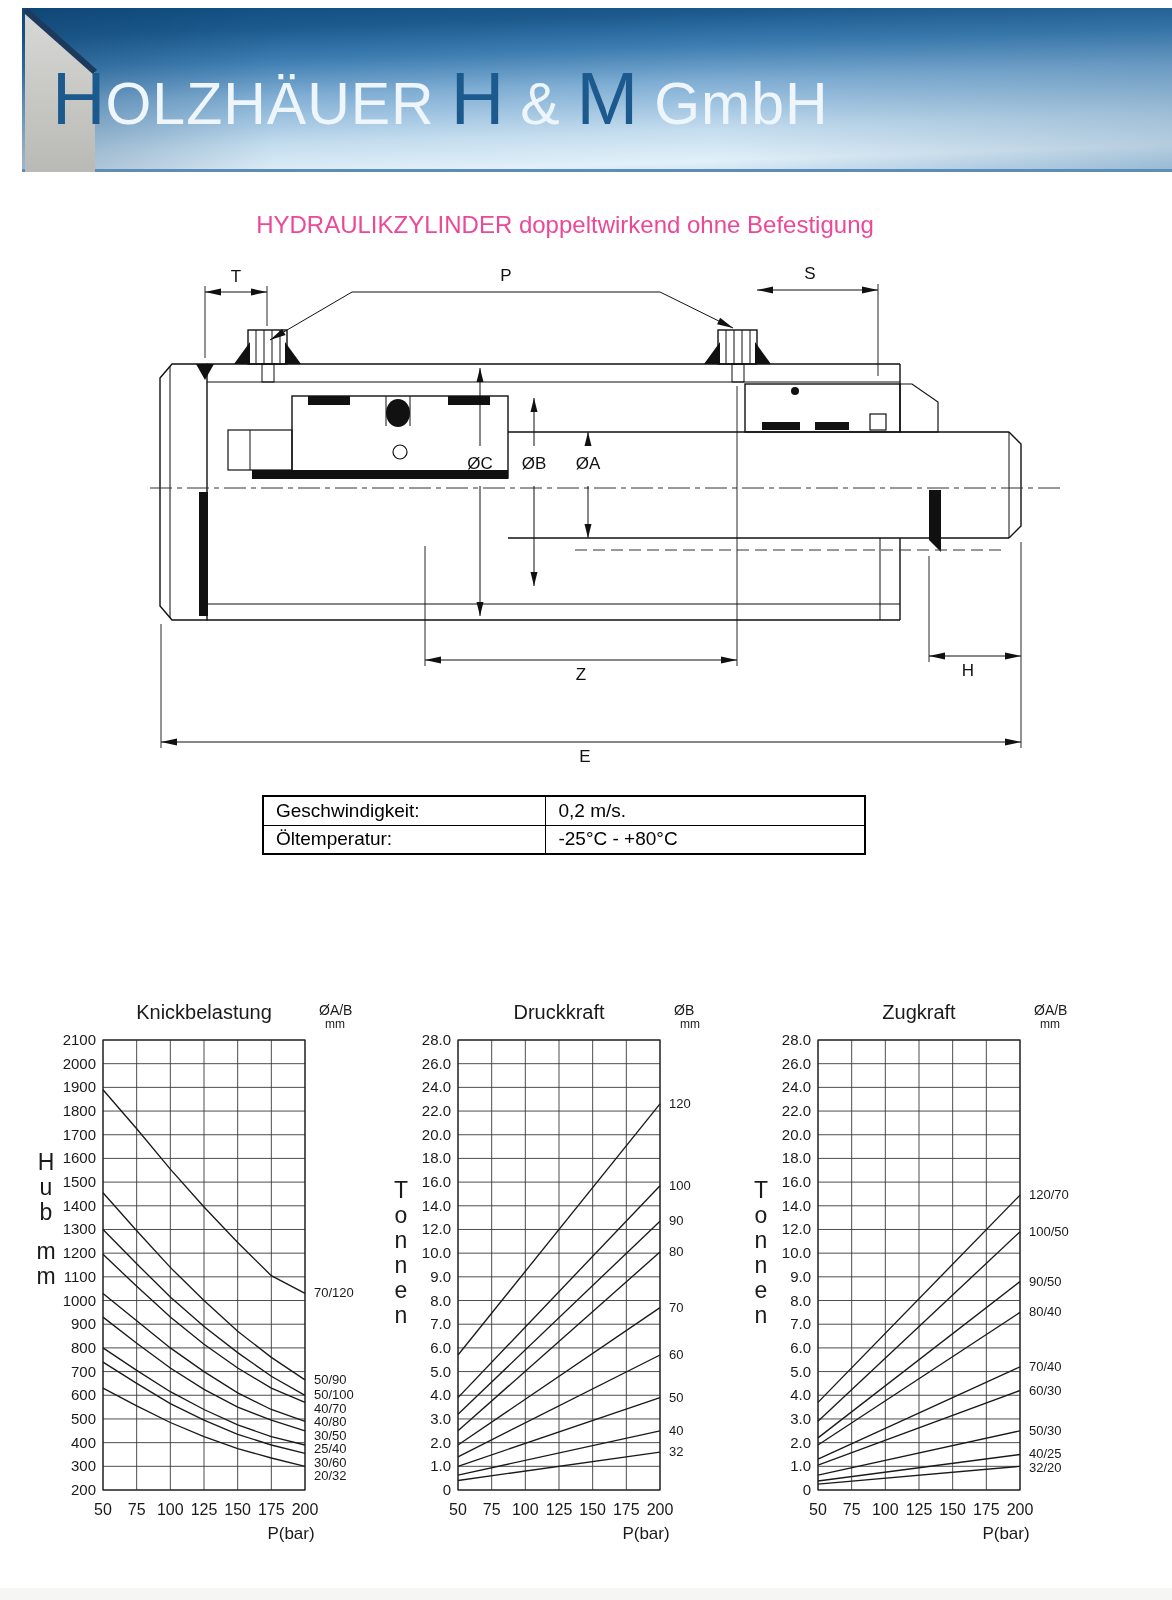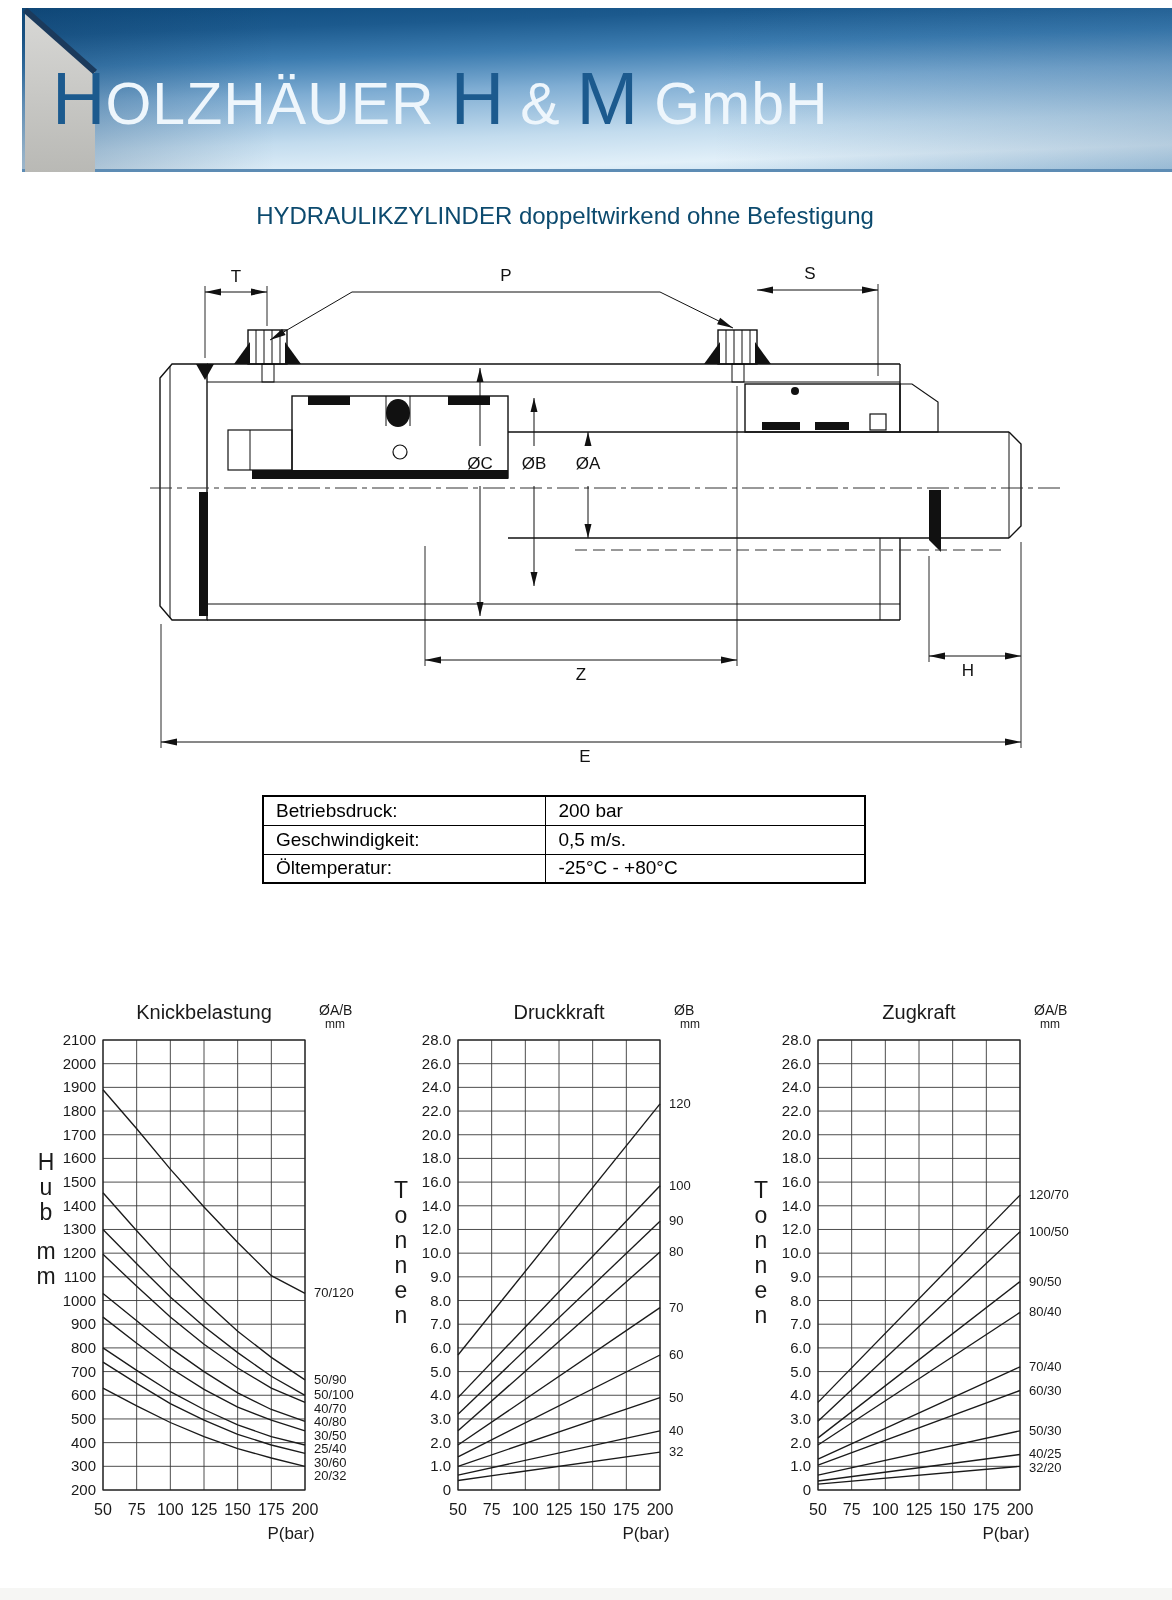--- a/index.html
+++ b/index.html
@@ -12,22 +12,22 @@
     background:
       linear-gradient(90deg, rgba(14,56,96,0.28) 0%, rgba(14,56,96,0) 22%, rgba(14,56,96,0) 60%, rgba(24,80,130,0.22) 100%),
       linear-gradient(178deg, #0f4c7f 0%, #1c5a8e 14%, #3c7cb0 30%, #7fadd3 48%, #c3dcee 72%, #e2f0f9 88%, #bcd8ec 100%);
     border-bottom:3px solid #5d8cb4;
   }
   .logo-text { position:absolute; left:30px; top:54px; display:flex; align-items:baseline; white-space:pre; }
   .logo-big   { font-size:74px; line-height:1; color:#1c5a8e; }
   .logo-small { font-size:59px; line-height:1; color:#eef6fc; letter-spacing:1px; }
   .logo-sp { margin-left:16px; }
 
-  .page-title { position:absolute; left:0; top:202px; width:1130px; text-align:center;
-    font-size:24px; color:#0c4a6e; }
+  .page-title { position:absolute; left:0; top:211px; width:1130px; text-align:center;
+    font-size:24px; color:#ec4899; }
 
   
   svg text { font-family:"Liberation Sans", sans-serif; }
   #drawing { position:absolute; left:0; top:250px; }
 
   
   .specs { position:absolute; left:262px; top:795px; width:604px; }
   .specs table { border-collapse:collapse; width:100%; border:2px solid #000; }
   .specs td { border:1px solid #000; height:29px; font-size:19px; padding:0 8px 0 12px; color:#000; }
   .specs td.c1 { width:47%; }
@@ -195,26 +195,22 @@
       <text x="581" y="680">Z</text>
       <text x="968" y="676">H</text>
       <text x="585" y="762">E</text>
     </g>
   </svg>
 
   <div class="specs">
     <table>
         <tbody id="specs-body">
           <tr>
-            <td class="c1">Betriebsdruck:</td>
-            <td>200 bar</td>
-          </tr>
-          <tr>
             <td class="c1">Geschwindigkeit:</td>
-            <td>0,5 m/s.</td>
+            <td>0,2 m/s.</td>
           </tr>
           <tr>
             <td class="c1">Öltemperatur:</td>
             <td>-25°C - +80°C</td>
           </tr>
         </tbody>
       </table>
   </div>
 
   <div class="chart" id="chart-0"><svg width="380" height="575" viewBox="0 0 380 575">

